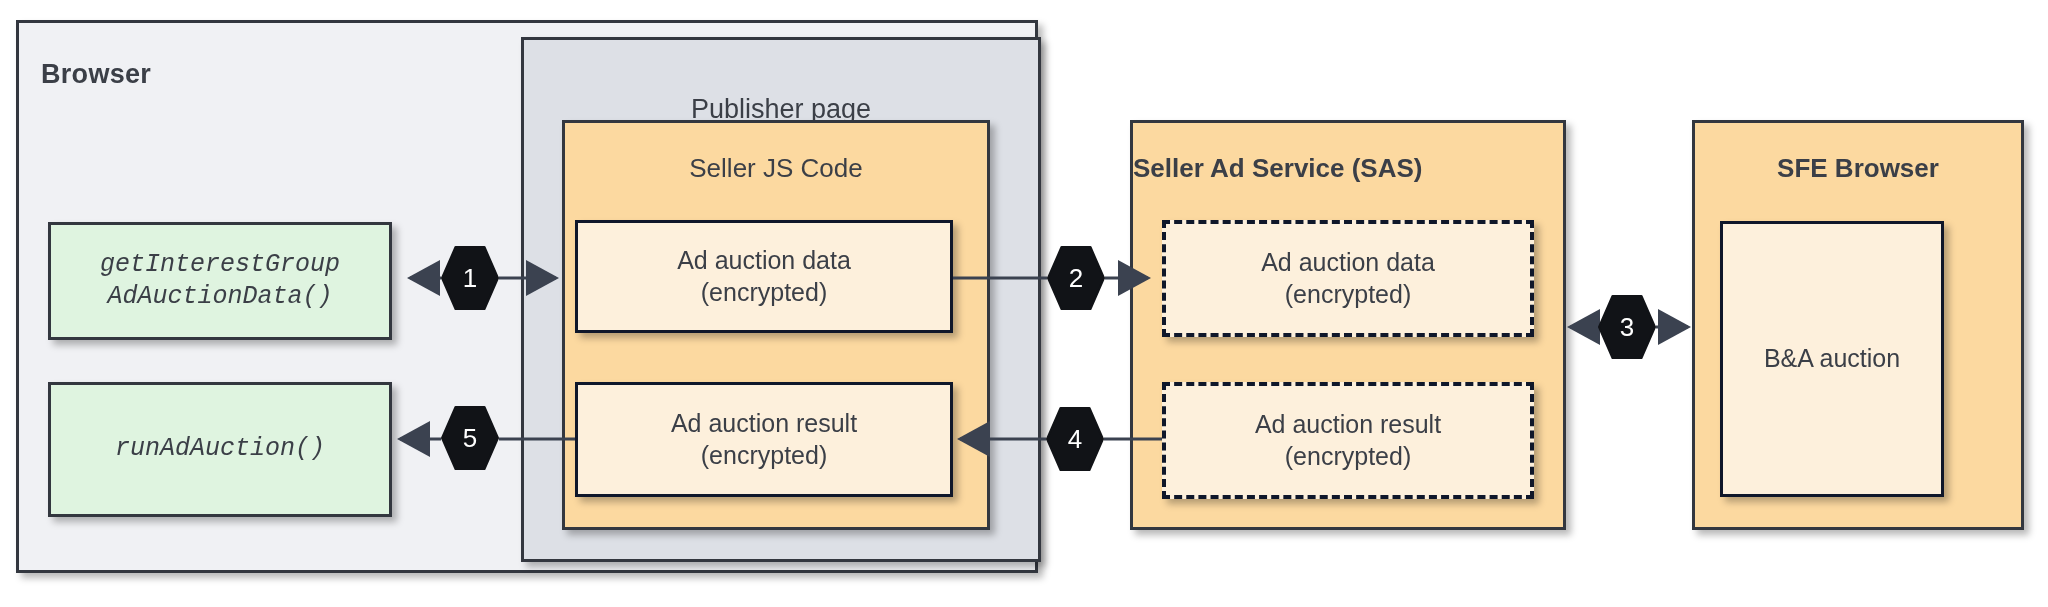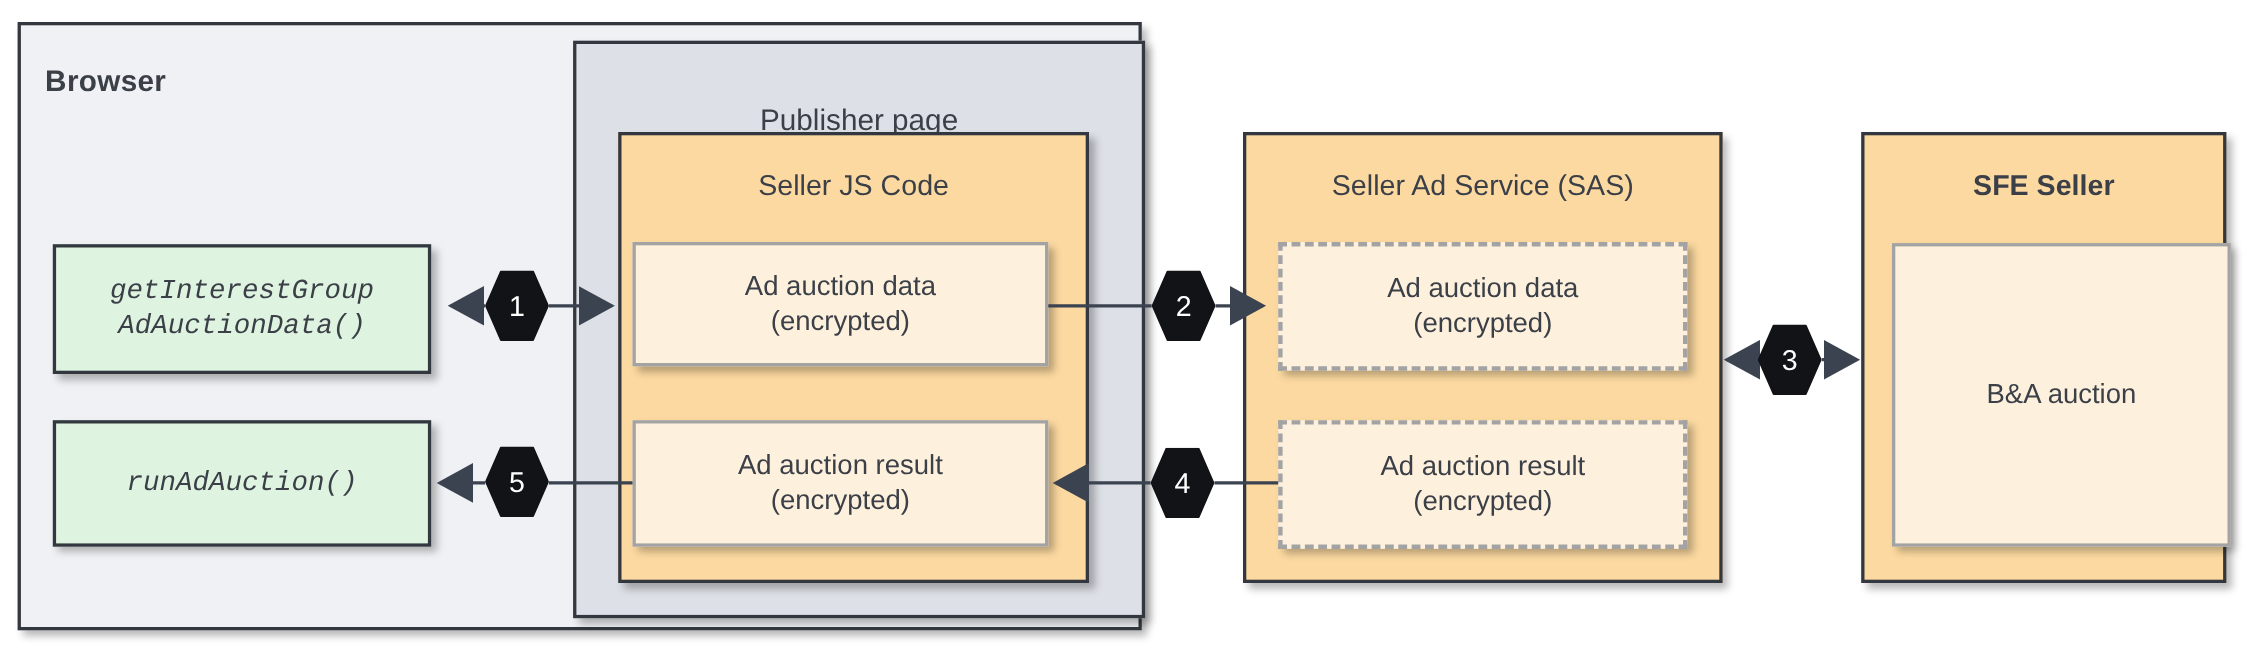--- a/index.html
+++ b/index.html
@@ -73,71 +73,71 @@
   }
   
   #sas-box {
     left: 1130px; top: 120px; width: 436px; height: 410px;
     background: #fcd9a0;
     display: block;
   }
   #sas-title {
     position: absolute;
     left: 0; right: 0; top: 30px;
-    text-align: center;
-    font-size: 26px;
-    font-weight: normal;
+    text-align: left;
+    font-size: 26px;
+    font-weight: bold;
     color: #3b3f47;
   }
   #sfe-box {
     left: 1692px; top: 120px; width: 332px; height: 410px;
     background: #fcd9a0;
     display: block;
   }
   #sfe-title {
     position: absolute;
     left: 0; right: 0; top: 30px;
     text-align: center;
     font-size: 26px;
     font-weight: bold;
     color: #3b3f47;
   }
   
   .data-box {
     background: #fdf0dc;
-    border: 3px solid #a3a3a3;
+    border: 3px solid #0f172a;
     font-size: 25px;
     line-height: 1.25;
     flex-direction: column;
   }
   .data-box.dashed {
     border-style: dashed;
     border-width: 4px;
   }
   .data-box .sub {
   }
   #js-data-box   { left: 575px;  top: 220px; width: 378px; height: 113px; }
   #js-result-box { left: 575px;  top: 382px; width: 378px; height: 115px; }
   #sas-data-box  { left: 1162px; top: 220px; width: 372px; height: 117px; }
   #sas-result-box{ left: 1162px; top: 382px; width: 372px; height: 117px; }
-  #bna-box       { left: 1720px; top: 221px; width: 308px; height: 276px;
+  #bna-box       { left: 1720px; top: 221px; width: 224px; height: 276px;
                    font-size: 25px; }
   
   .api-box {
     background: #dff4e0;
     border: 3px solid #33373f;
     font-family: "Liberation Mono", monospace;
     font-style: italic;
     font-size: 25px;
     line-height: 1.3;
     flex-direction: column;
     color: #3b3f47;
   }
   #giaad-box { left: 48px; top: 222px; width: 344px; height: 118px; }
-  #runad-box { left: 48px; top: 382px; width: 344px; height: 115px; }
+  #runad-box { left: 48px; top: 382px; width: 344px; height: 135px; }
   
   #connectors {
     position: absolute;
     left: 0; top: 0;
     width: 2048px; height: 607px;
     pointer-events: none;
   }
   
   .hex {
     position: absolute;
@@ -176,21 +176,21 @@
 
   <div class="box shadow" id="seller-js-box">
     <div id="seller-js-title">Seller JS Code</div>
   </div>
 
   <div class="box shadow" id="sas-box">
     <div id="sas-title">Seller Ad Service (SAS)</div>
   </div>
 
   <div class="box shadow" id="sfe-box">
-    <div id="sfe-title">SFE Seller</div>
+    <div id="sfe-title">SFE Browser</div>
   </div>
 
   <div class="box shadow api-box" id="giaad-box">
     <span>getInterestGroup</span>
     <span>AdAuctionData()</span>
   </div>
   <div class="box shadow api-box" id="runad-box">
     <span>runAdAuction()</span>
   </div>
 

